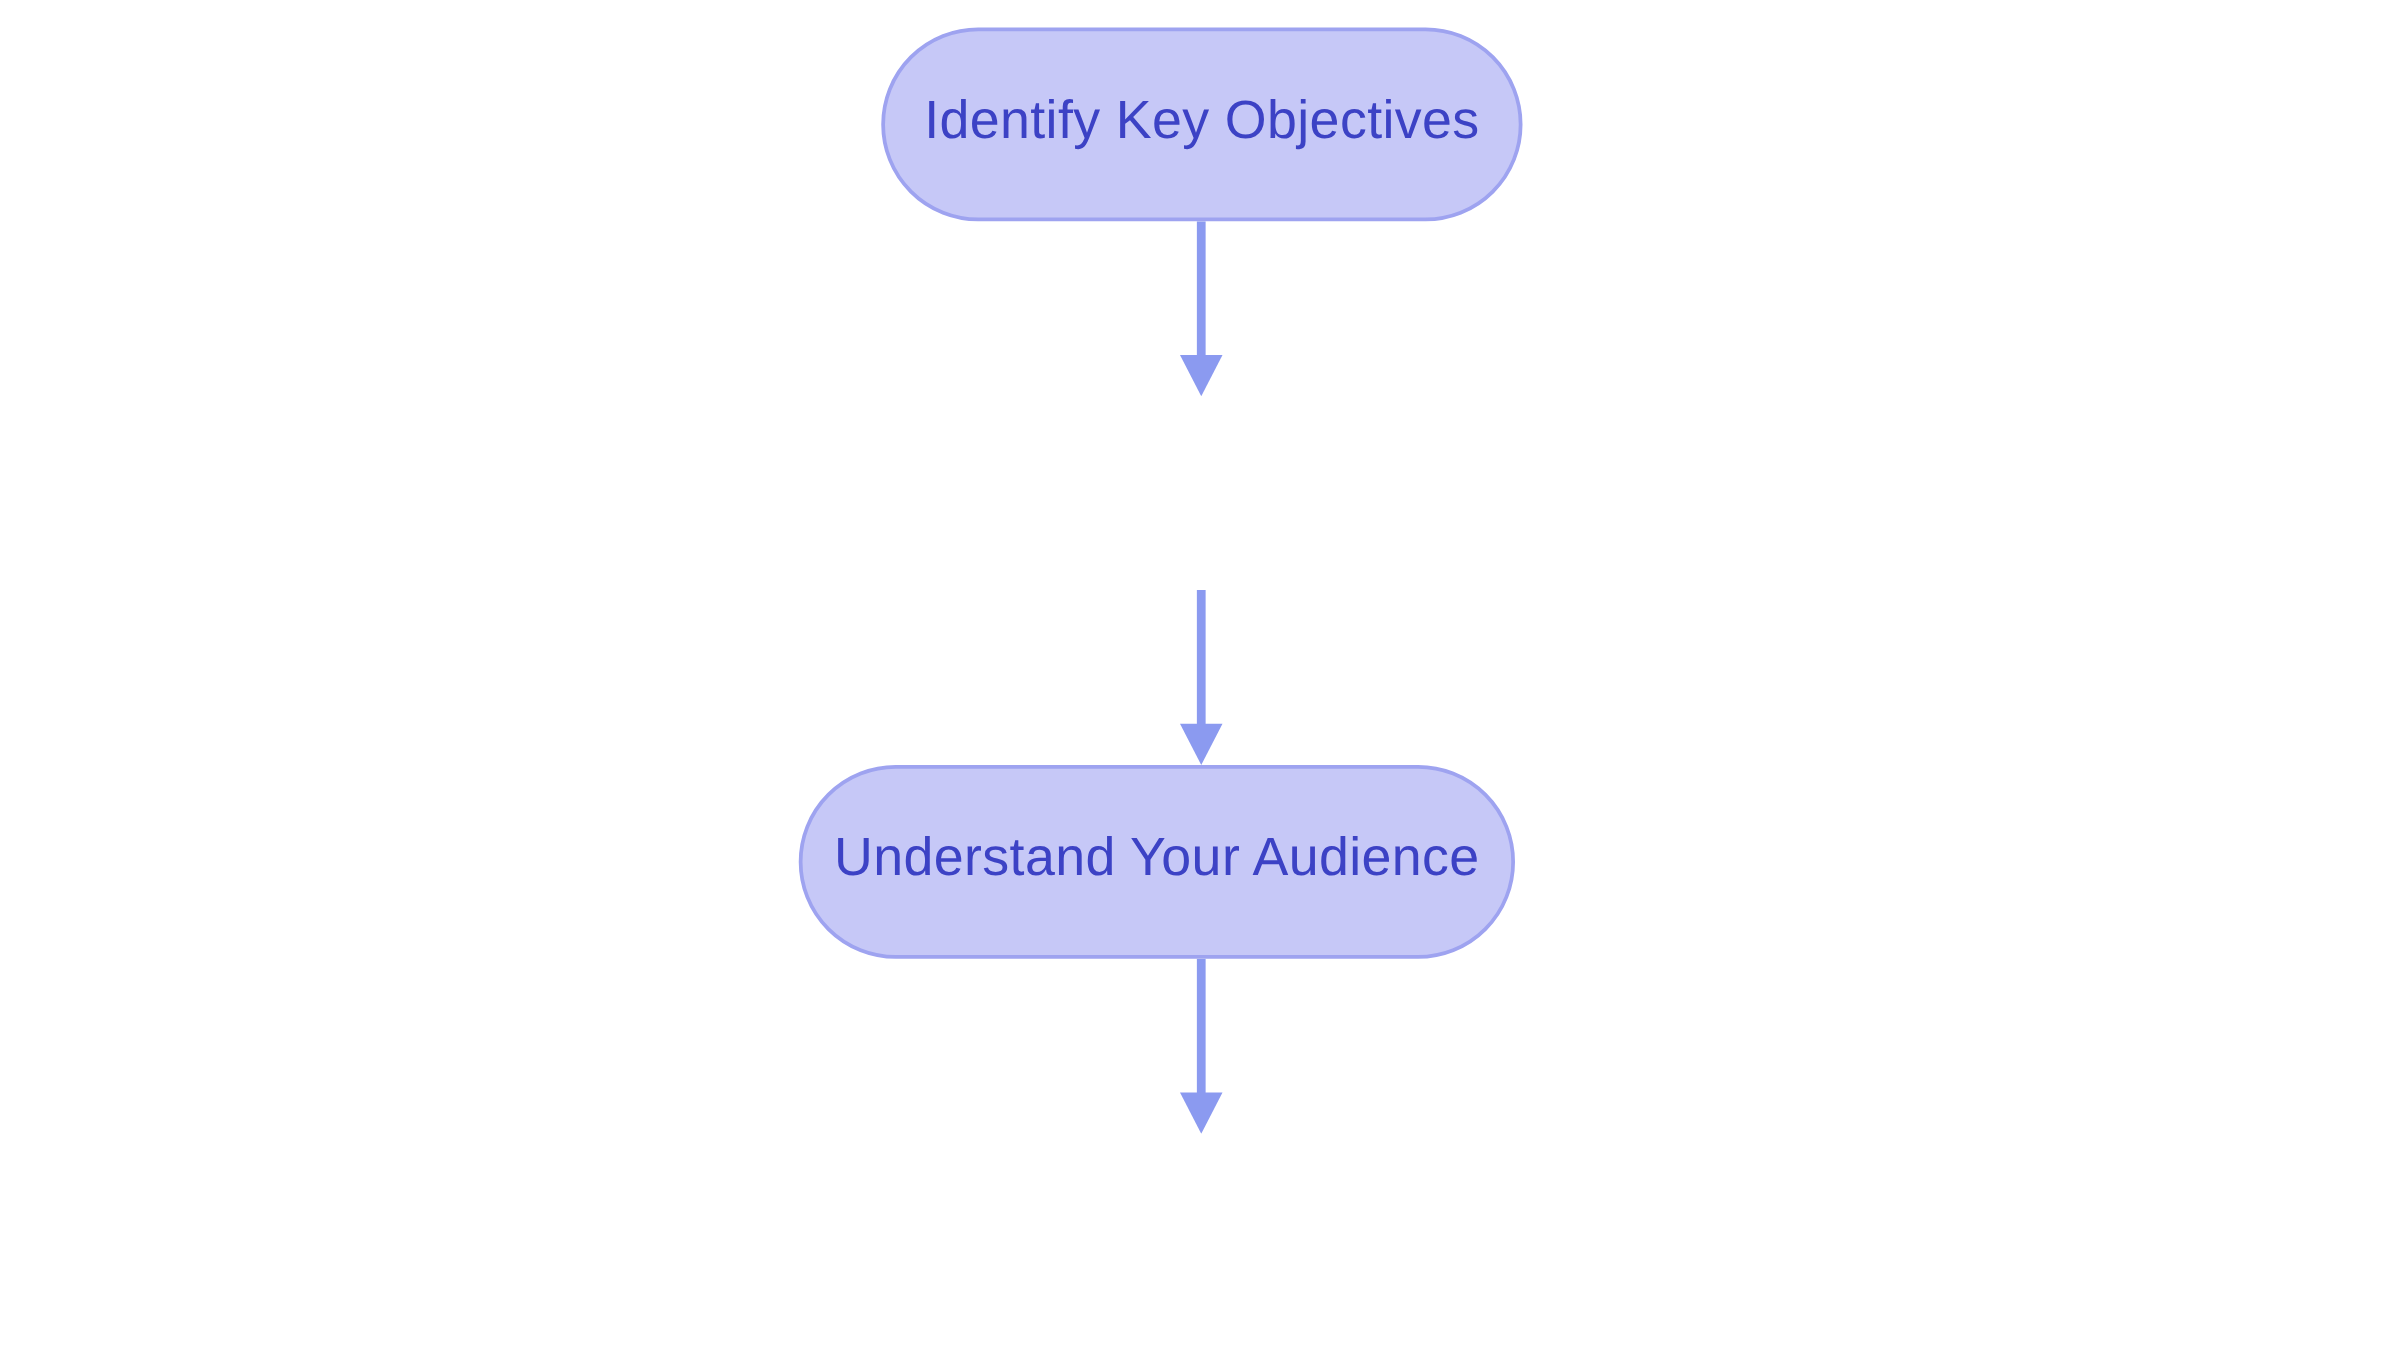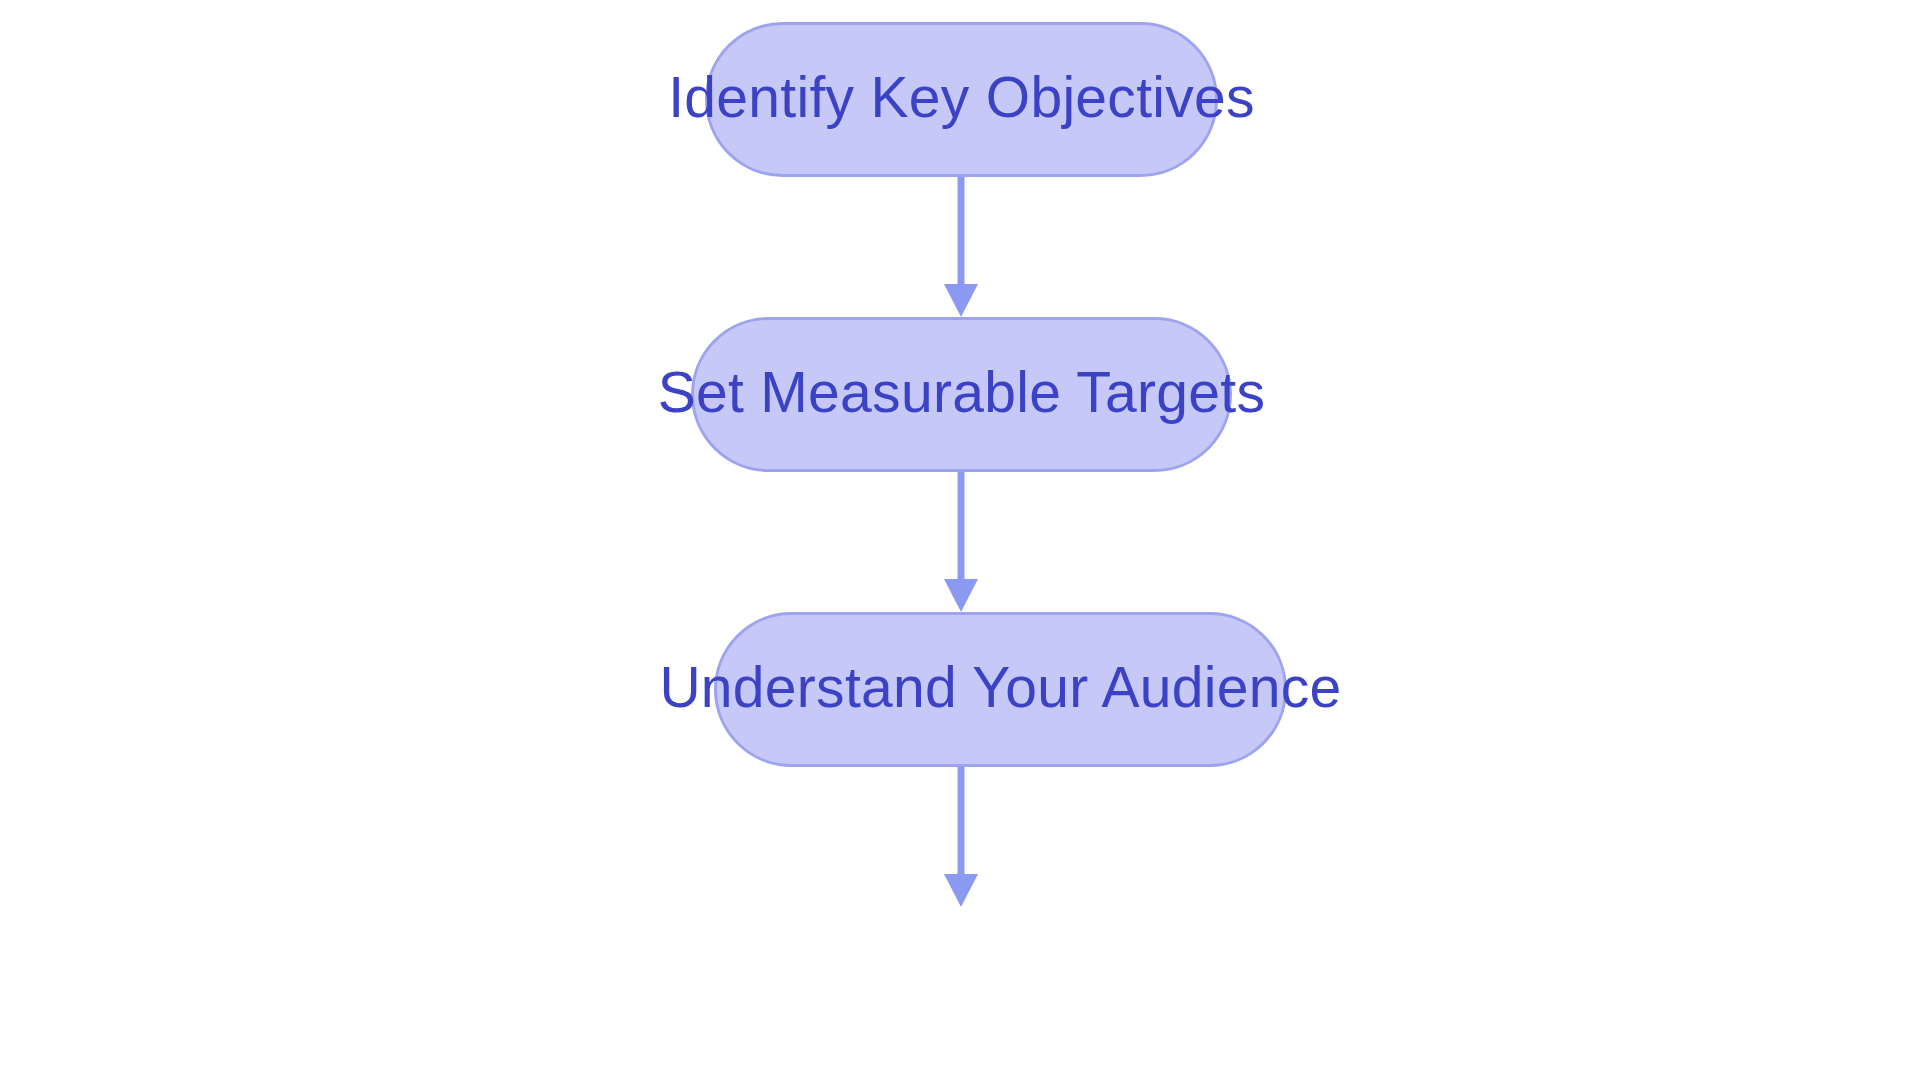--- a/index.html
+++ b/index.html
@@ -17,30 +17,30 @@
     position:absolute;
     height:155px;
     border-radius:78px;
     background:var(--node-fill);
     border:3px solid var(--node-border);
     display:flex;
     align-items:center;
     justify-content:center;
   }
   .node-label{
-    font-size:57px;
+    font-size:43px;
     font-weight:400;
     letter-spacing:.3px;
     color:var(--node-text);
     white-space:nowrap;
     transform:translateY(-3px);
   }
   .node-1{left:705px;top:22px;width:513px;}
   .node-2{left:691px;top:317px;width:541px;}
-  .node-3{left:714px;top:612px;width:573px;}
+  .node-3{left:639px;top:612px;width:573px;}
   .node-4{left:695px;top:907px;width:533px;}
   .edge{
     position:absolute;
     left:941px;
     width:40px;
     height:140px;
     color:var(--arrow);
   }
   .edge-1{top:177px;}
   .edge-2{top:472px;}
@@ -58,23 +58,20 @@
     <span class="node-label">Identify Key Objectives</span>
   </div>
 
   <div class="edge edge-1">
     <svg viewBox="0 0 40 140" aria-hidden="true">
       <line x1="20" y1="0" x2="20" y2="112"></line>
       <polygon points="3,107 37,107 20,140"></polygon>
     </svg>
   </div>
 
-  <div class="node node-2">
-    <span class="node-label">Set Measurable Targets</span>
-  </div>
 
   <div class="edge edge-2">
     <svg viewBox="0 0 40 140" aria-hidden="true">
       <line x1="20" y1="0" x2="20" y2="112"></line>
       <polygon points="3,107 37,107 20,140"></polygon>
     </svg>
   </div>
 
   <div class="node node-3">
     <span class="node-label">Understand Your Audience</span>

